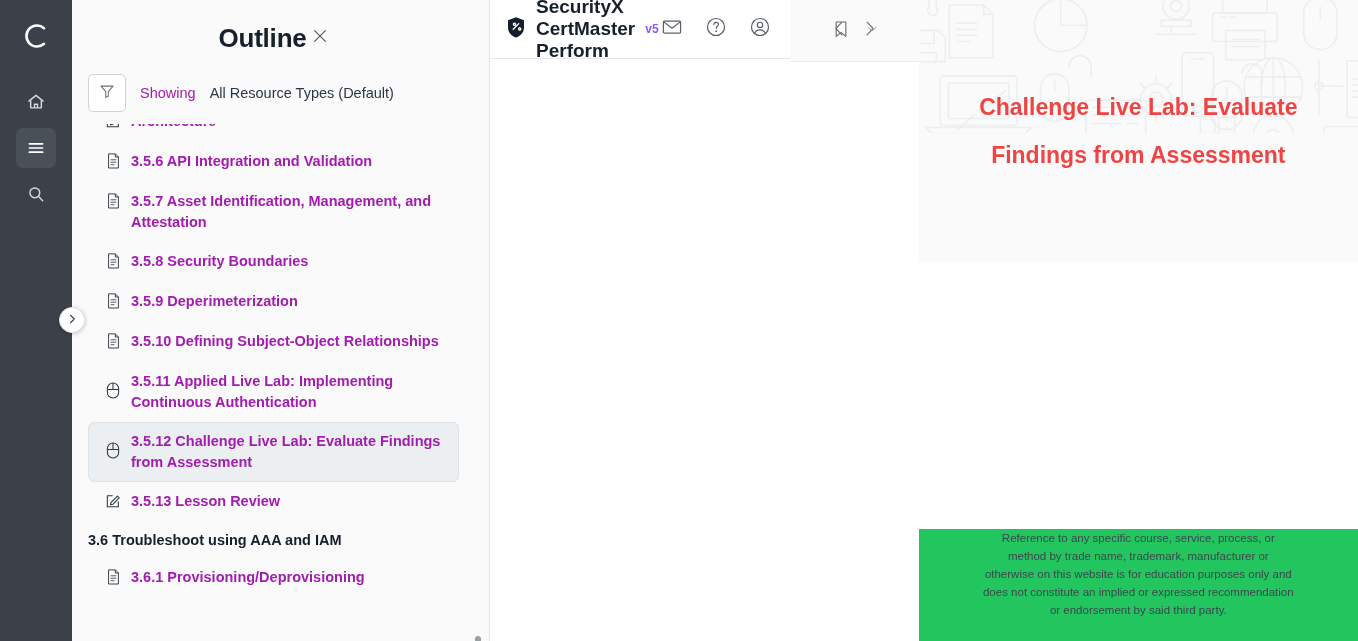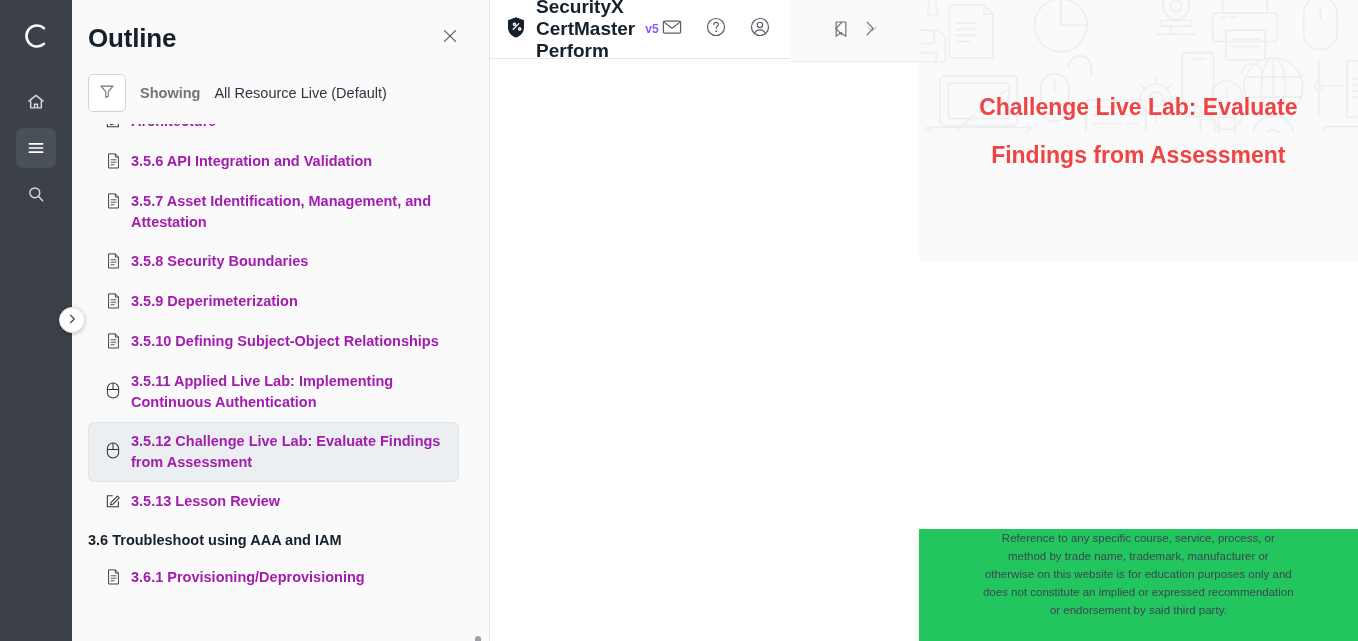--- a/index.html
+++ b/index.html
@@ -45,40 +45,40 @@
   
   .outline {
     width: 418px; flex: 0 0 418px; height: 641px;
     background: #fafafa;
     border-right: 1px solid #e4e4e4;
     position: relative;
     display: flex; flex-direction: column;
   }
   .outline-head {
     height: 68px; flex: 0 0 68px;
-    display: flex; align-items: center; justify-content: space-between;
+    display: flex; align-items: center; justify-content: center;
     padding: 8px 26px 0 16px;
     background: #fafafa;
   }
   .outline-title {
     font-size: 26px; font-weight: bold; color: #16202c; letter-spacing: -0.2px;
   }
   .close-x { width: 26px; height: 26px; display: flex; align-items: center; justify-content: center; cursor: pointer; }
 
   .filter-row {
     display: flex; align-items: center; gap: 14px;
     padding: 6px 16px 12px 16px;
     background: #fafafa;
   }
   .filter-btn {
     width: 38px; height: 38px; border: 1px solid #cfd3d7; border-radius: 5px;
     background: #ffffff; display: flex; align-items: center; justify-content: center;
     cursor: pointer; flex: 0 0 38px;
   }
-  .showing-label { font-size: 14.5px; font-weight: bold; color: #737373; }
+  .showing-label { font-size: 14.5px; font-weight: normal; color: #a21caf; }
   .showing-value { font-size: 14.5px; color: #2c3742; }
 
   .outline-list {
     flex: 1 1 auto; position: relative; overflow: hidden;
     padding: 0 30px 0 16px;
   }
   .outline-inner { position: relative; top: -22px; }
 
   .node {
     display: flex; align-items: flex-start; gap: 10px;
@@ -221,21 +221,21 @@
 
     <div class="filter-row">
       <div class="filter-btn">
         <span>
           <svg width="18" height="18" viewBox="0 0 24 24" fill="none">
             <path d="M4 5.5h16l-6.3 7.4V19l-3.4 1.6v-7.7L4 5.5z" stroke="#6a7177" stroke-width="1.4" stroke-linejoin="round"></path>
           </svg>
         </span>
       </div>
       <div class="showing-label">Showing</div>
-      <div class="showing-value">All Resource Live (Default)</div>
+      <div class="showing-value">All Resource Types (Default)</div>
     </div>
 
     <div class="outline-list">
       <div class="outline-inner" id="outline-inner">
           <div class="node">
             <div class="ico">
               <span><svg width="16" height="16" viewBox="0 0 24 24" fill="none">
                   <path d="M20 13v7.5H3.5V4H11" stroke="#2c3742" stroke-width="1.6" stroke-linecap="round" stroke-linejoin="round"></path>
                   <path d="M9 14.3l9.6-9.6 2.7 2.7L11.7 17l-3.4.7z" stroke="#2c3742" stroke-width="1.6" stroke-linejoin="round"></path>
                 </svg></span>

